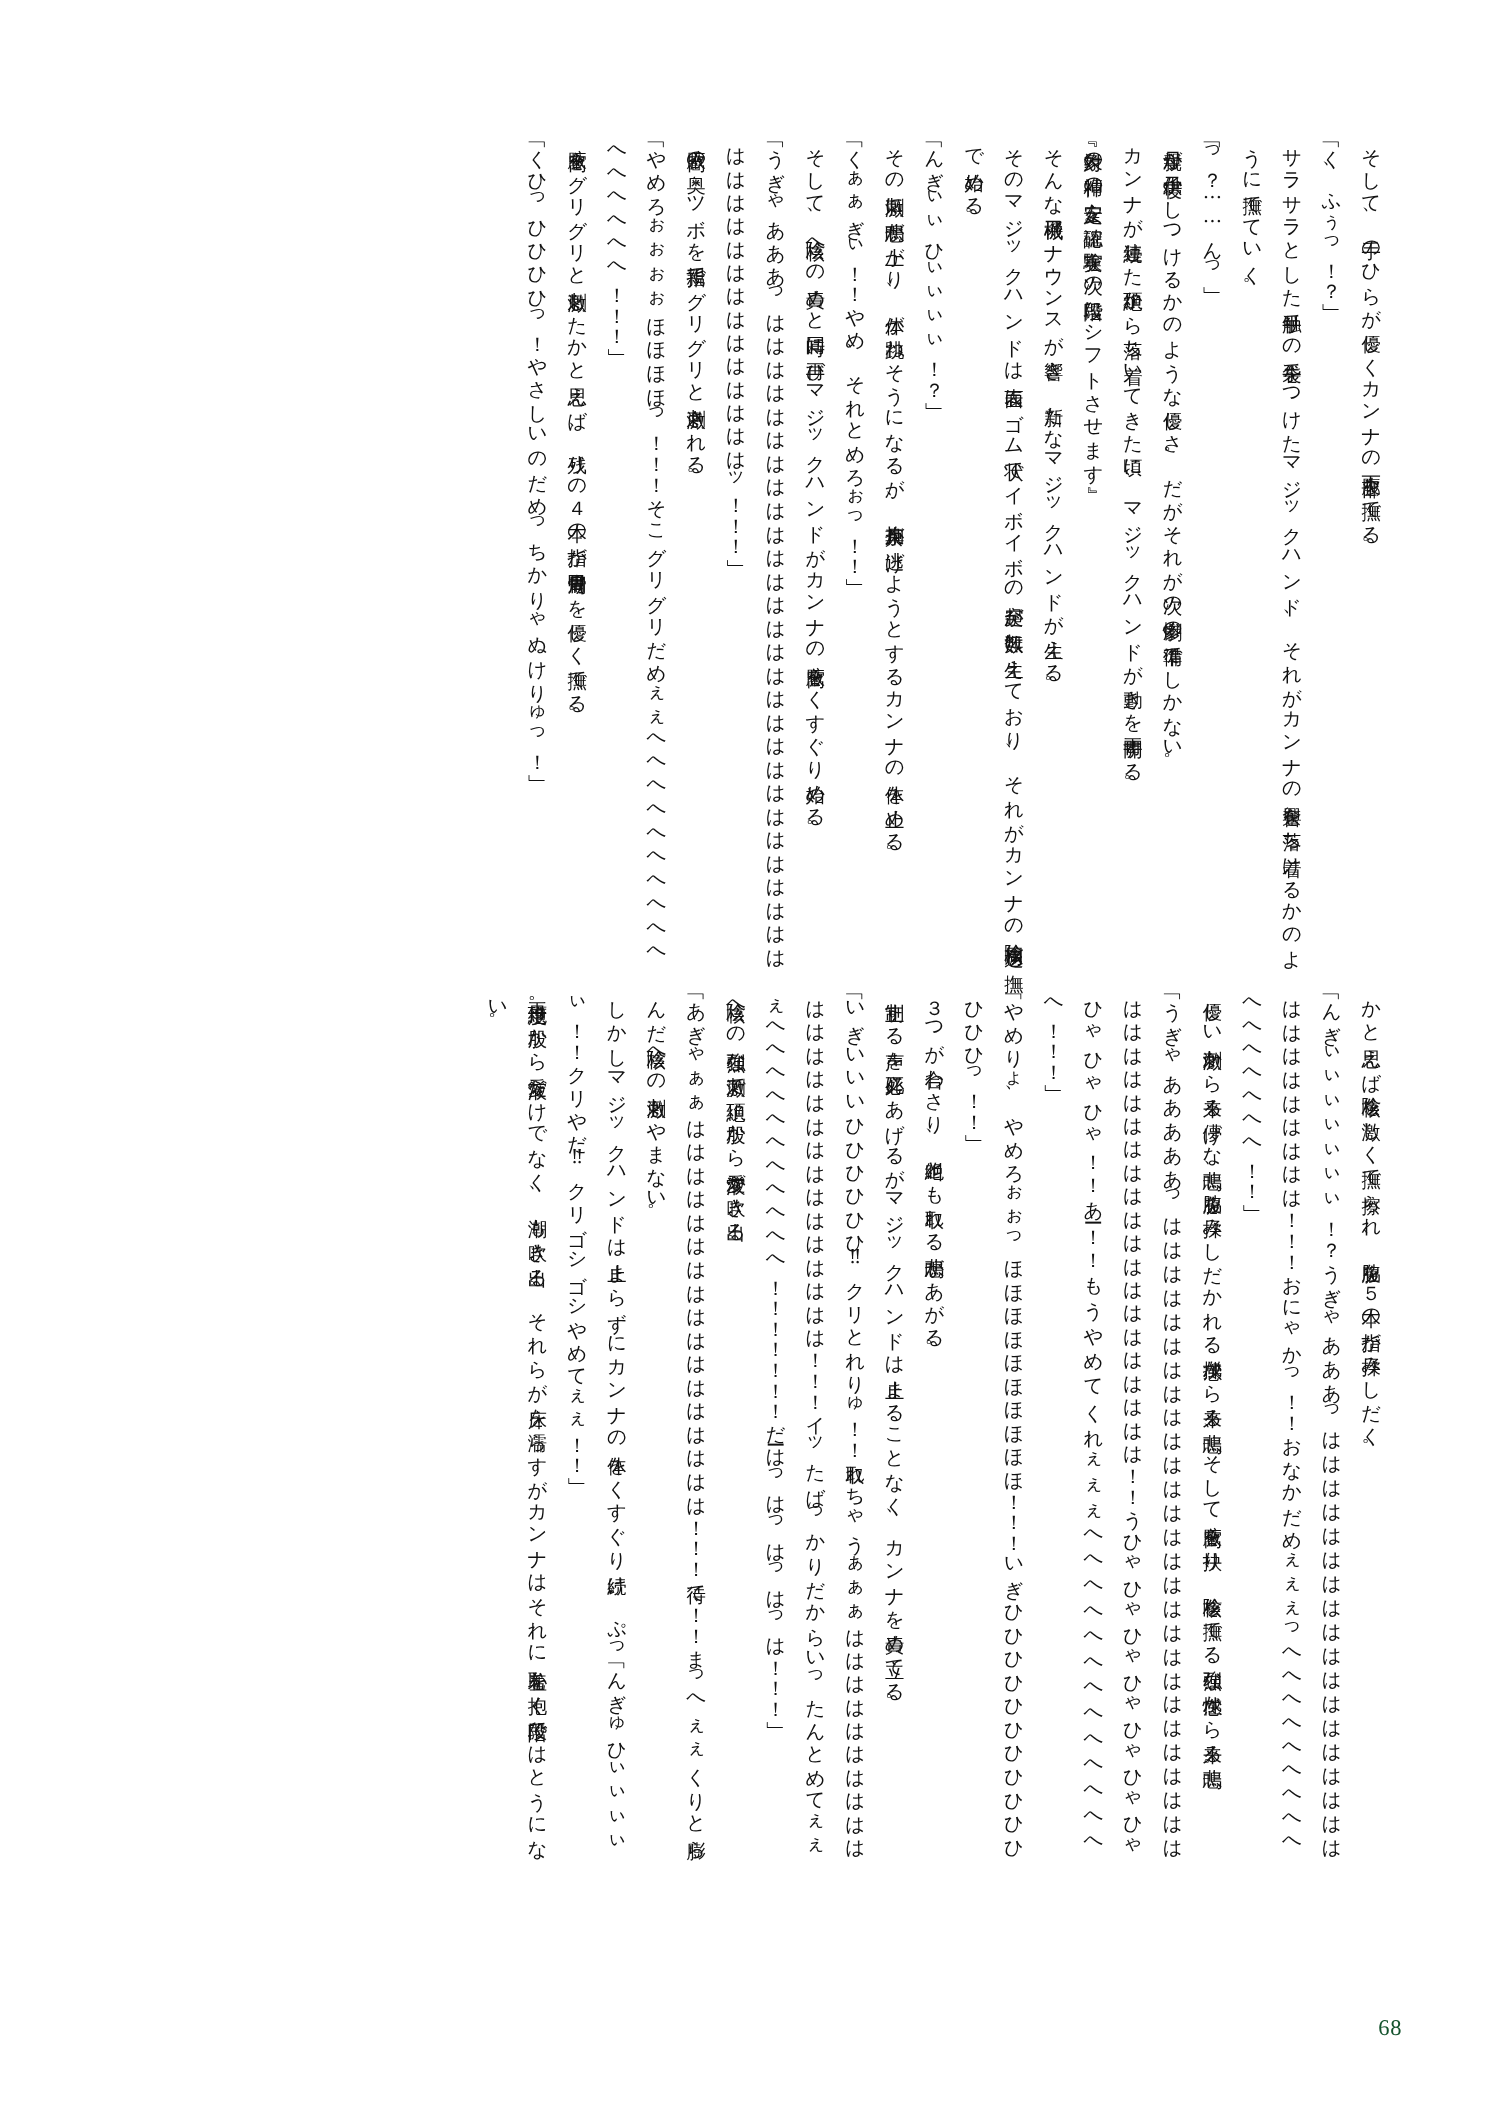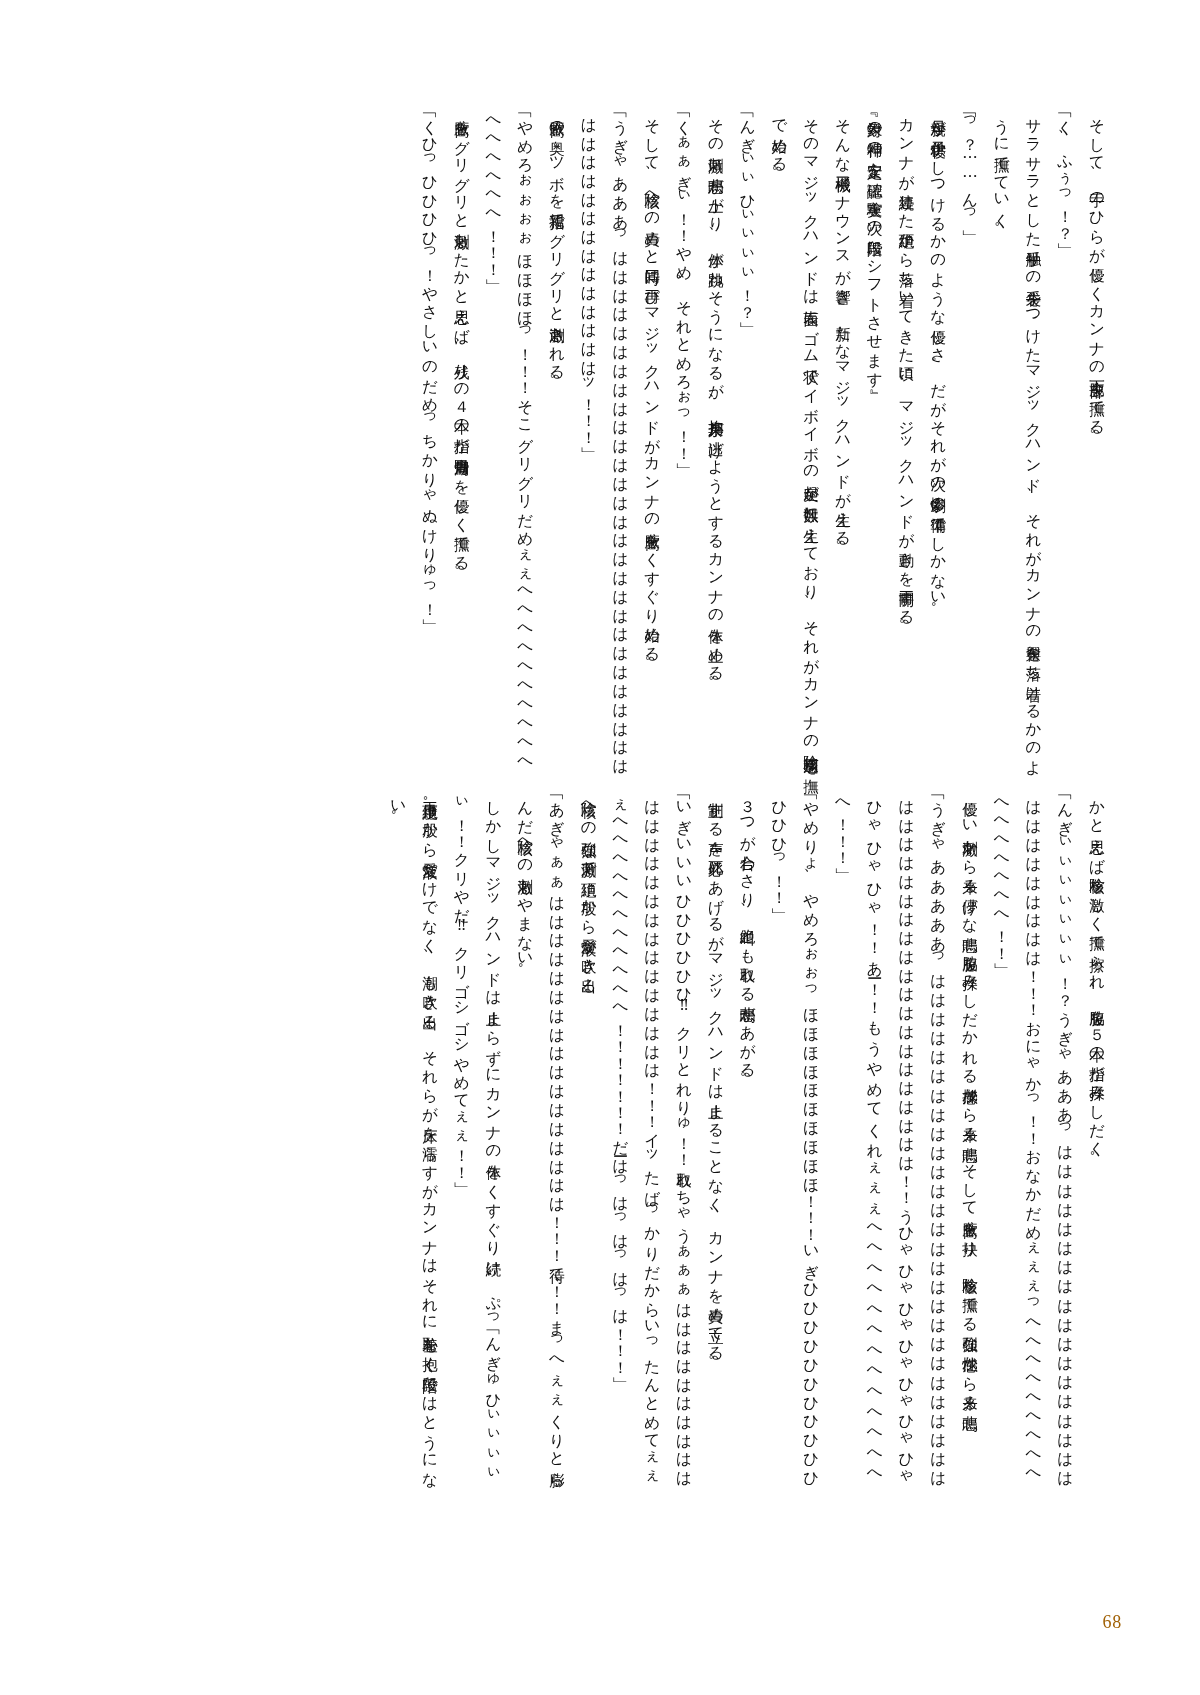--- a/index.html
+++ b/index.html
@@ -54,21 +54,21 @@
     height: 690px;
     width: 880px;
   }
 
   .page-number {
     position: absolute;
     right: 78px;
     bottom: 62px;
     font-family: "Liberation Serif", "DejaVu Serif", serif;
     font-size: 18px;
-    color: #a16207;
+    color: #14532d;
     letter-spacing: 0.04em;
   }
 </style>
 </head>
 <body>
 
 <div class="page">
 
   <div class="vtext-block" id="block-upper">そして、手のひらが優しくカンナの下腹部を撫でる。
 「く、ふぅっ！？」

